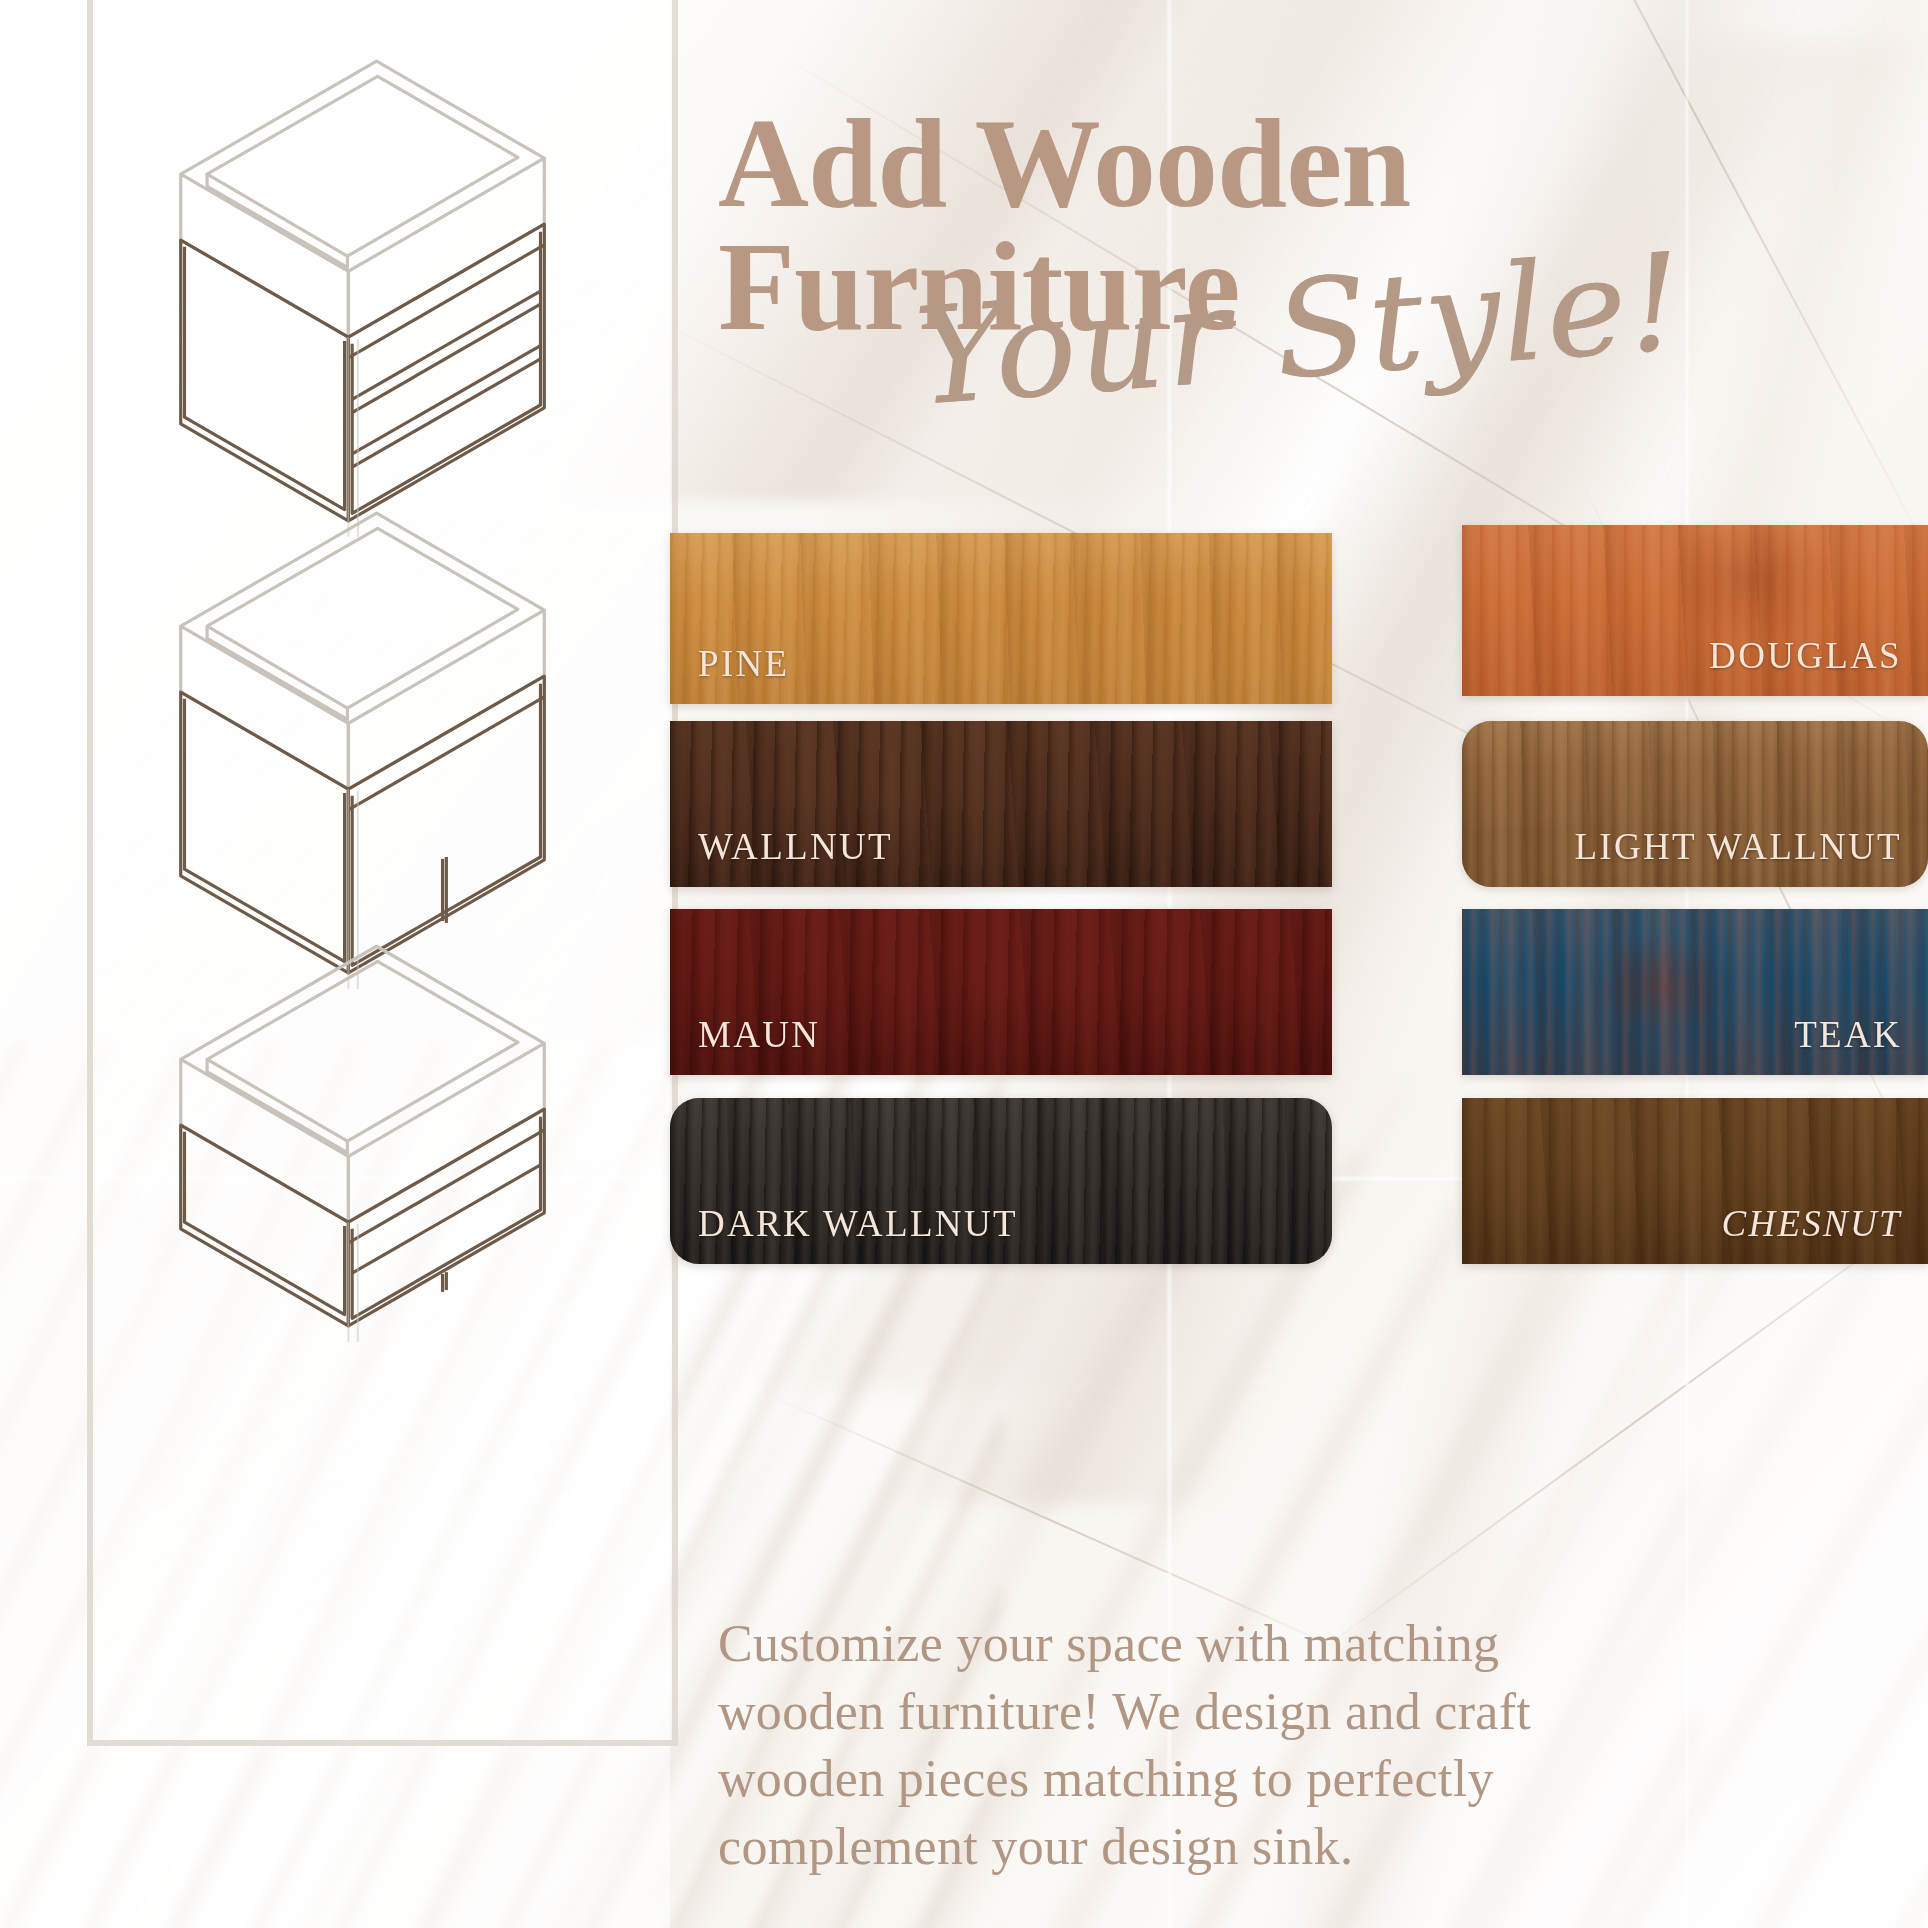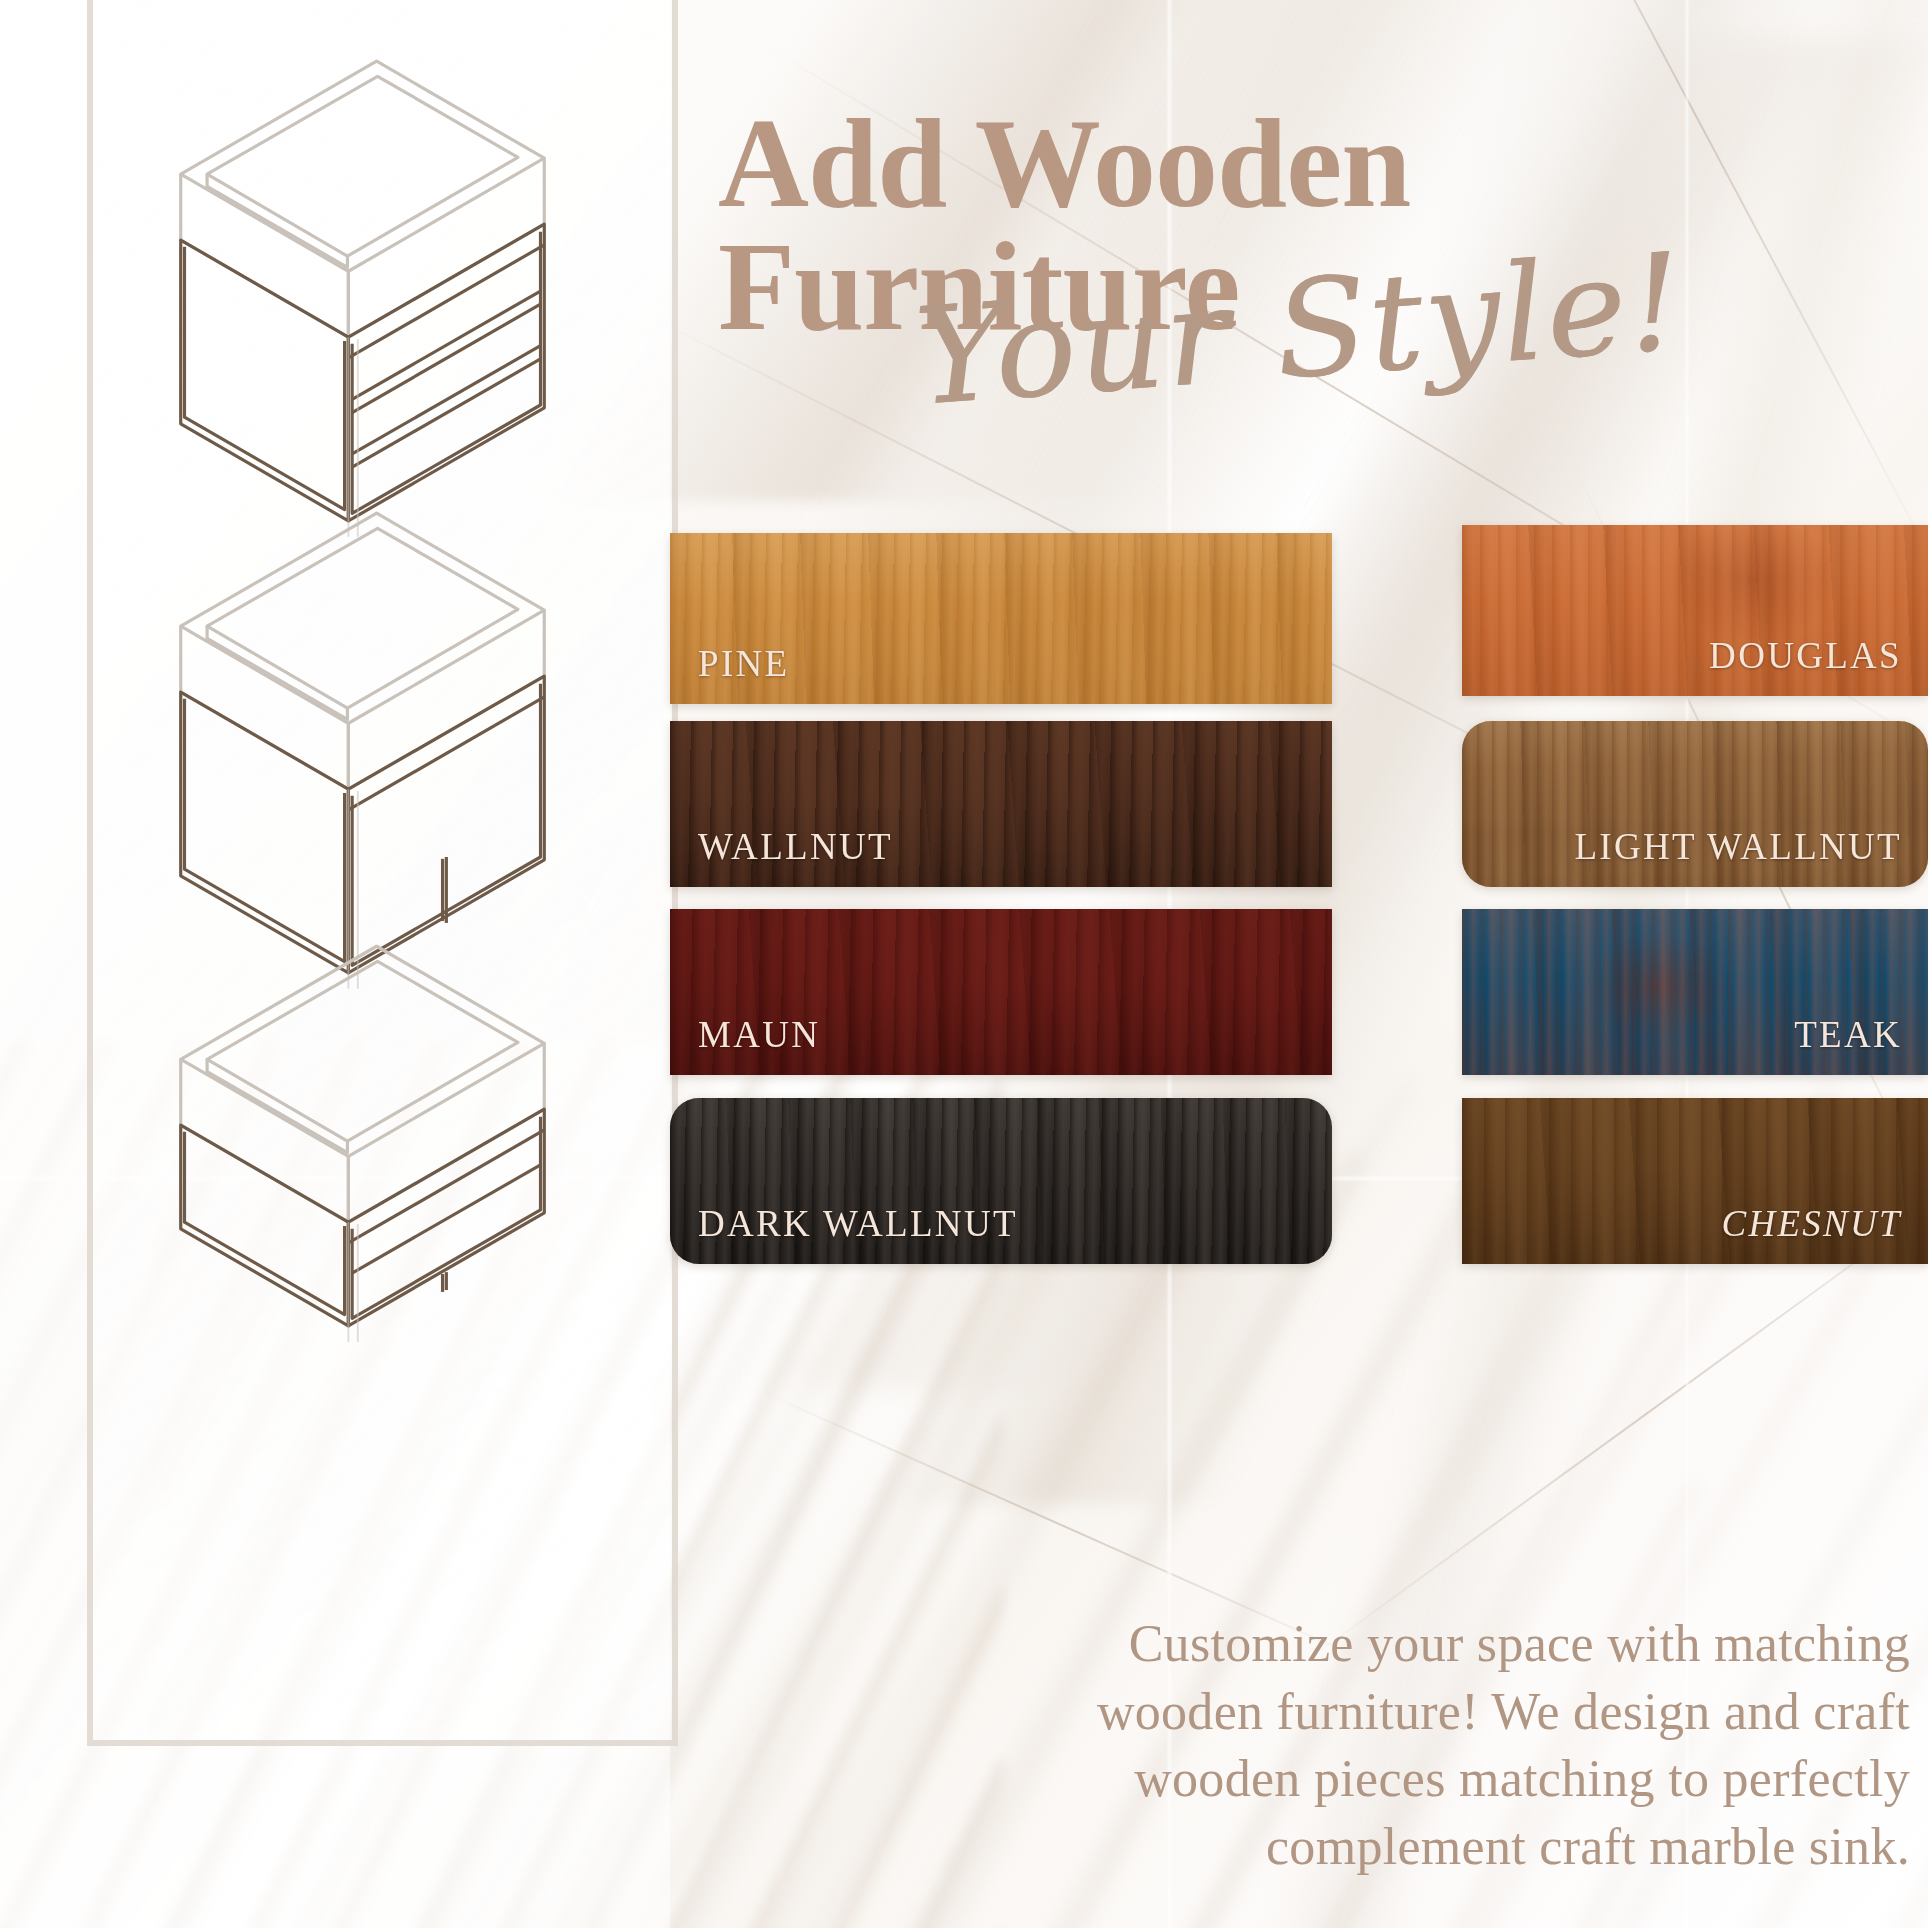--- a/index.html
+++ b/index.html
@@ -145,22 +145,22 @@
   
   .col-l{ left:0px;  width:662px; }
   .col-r{ left:792px; width:466px; }
   .row-1{ top:0px;   height:171px; }
   .row-2{ top:196px; height:166px; }
   .row-3{ top:384px; height:166px; }
   .row-4{ top:573px; height:166px; }
 
   
   #tagline{
-    position:absolute; left:742px; top:1610px; width:1168px;
-    text-align:right;
+    position:absolute; left:718px; top:1610px; width:1168px;
+    text-align:left;
     font-family:"Liberation Serif", serif;
     color:#b09683;
     font-size:52px;
     line-height:1.30;
     letter-spacing:0.3px;
   }
   #tagline .tl{ display:block; }
 </style>
 </head>
 <body>
@@ -348,17 +348,17 @@
         linear-gradient(180deg, rgba(160,118,70,.14), rgba(0,0,0,0) 42%, rgba(34,18,4,.28));"></div>
       <span class="label">CHESNUT</span>
     </div>
 
   </div>
 
   <div id="tagline">
     <span class="tl">Customize your space with matching</span>
     <span class="tl">wooden furniture! We design and craft</span>
     <span class="tl">wooden pieces matching to perfectly</span>
-    <span class="tl">complement craft marble sink.</span>
+    <span class="tl">complement your design sink.</span>
   </div>
 
 </div>
 
 
 </body></html>

